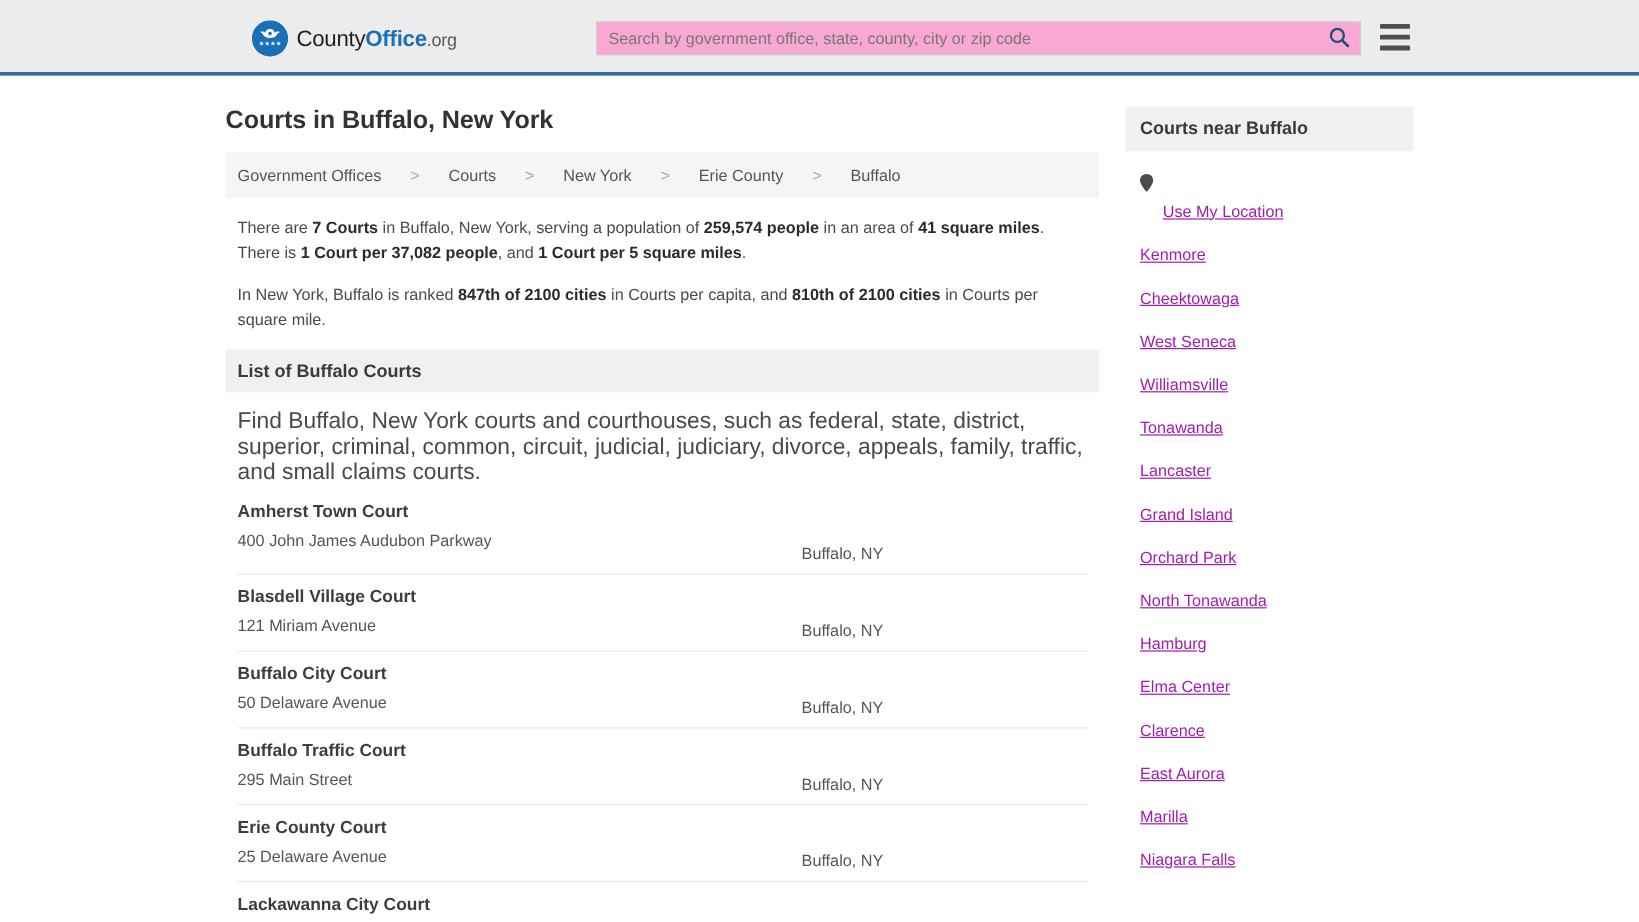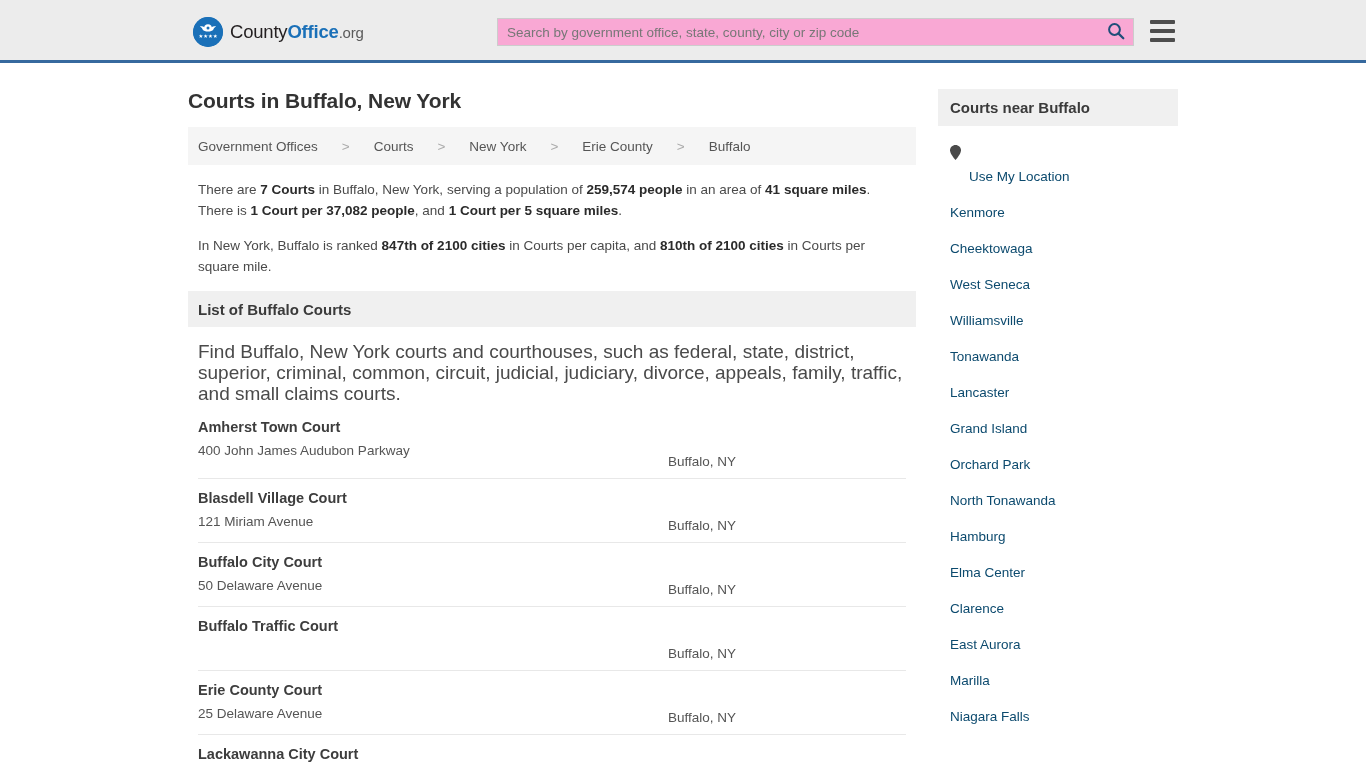--- a/index.html
+++ b/index.html
@@ -15,21 +15,21 @@
   .header {
     height: 63px;
     background: #ececec;
     border-bottom: 3px solid #36699e;
     position: relative;
     display: flex;
     align-items: center;
   }
   .logo-wrap {
     position: absolute;
-    left: 193px;
+    left: 210px;
     top: 17px;
     display: flex;
     align-items: center;
     cursor: pointer;
   }
   .logo-mark {
     width: 30px; height: 30px;
     border-radius: 50%;
     background: #1a70b8;
     position: relative;
@@ -198,21 +198,22 @@
     margin-top: 26px;
   }
   .side-list { padding: 8px 12px 0 12px; }
   .side-item {
     display: flex;
     align-items: center;
     height: 36px;
     font-size: 13.5px;
   }
   .side-item a {
-    color: #0c4a6e;
+    color: #a21caf;
+    text-decoration: underline;
     cursor: pointer;
     margin-top: 48px;
   }
   .pin-icon {
     margin-right: 8px;
     display: inline-flex;
     align-items: center;
   }
 </style>
 </head>
@@ -295,20 +296,21 @@
           <div class="court-addr">121 Miriam Avenue</div>
           <div class="court-city">Buffalo, NY</div>
         </div>
         <div class="court-row">
           <a class="court-name">Buffalo City Court</a>
           <div class="court-addr">50 Delaware Avenue</div>
           <div class="court-city">Buffalo, NY</div>
         </div>
         <div class="court-row">
           <a class="court-name">Buffalo Traffic Court</a>
+          <div class="court-addr">295 Main Street</div>
           <div class="court-city">Buffalo, NY</div>
         </div>
         <div class="court-row">
           <a class="court-name">Erie County Court</a>
           <div class="court-addr">25 Delaware Avenue</div>
           <div class="court-city">Buffalo, NY</div>
         </div>
         <div class="court-row">
           <a class="court-name">Lackawanna City Court</a>
           <div class="court-addr">714 Ridge Road</div>

